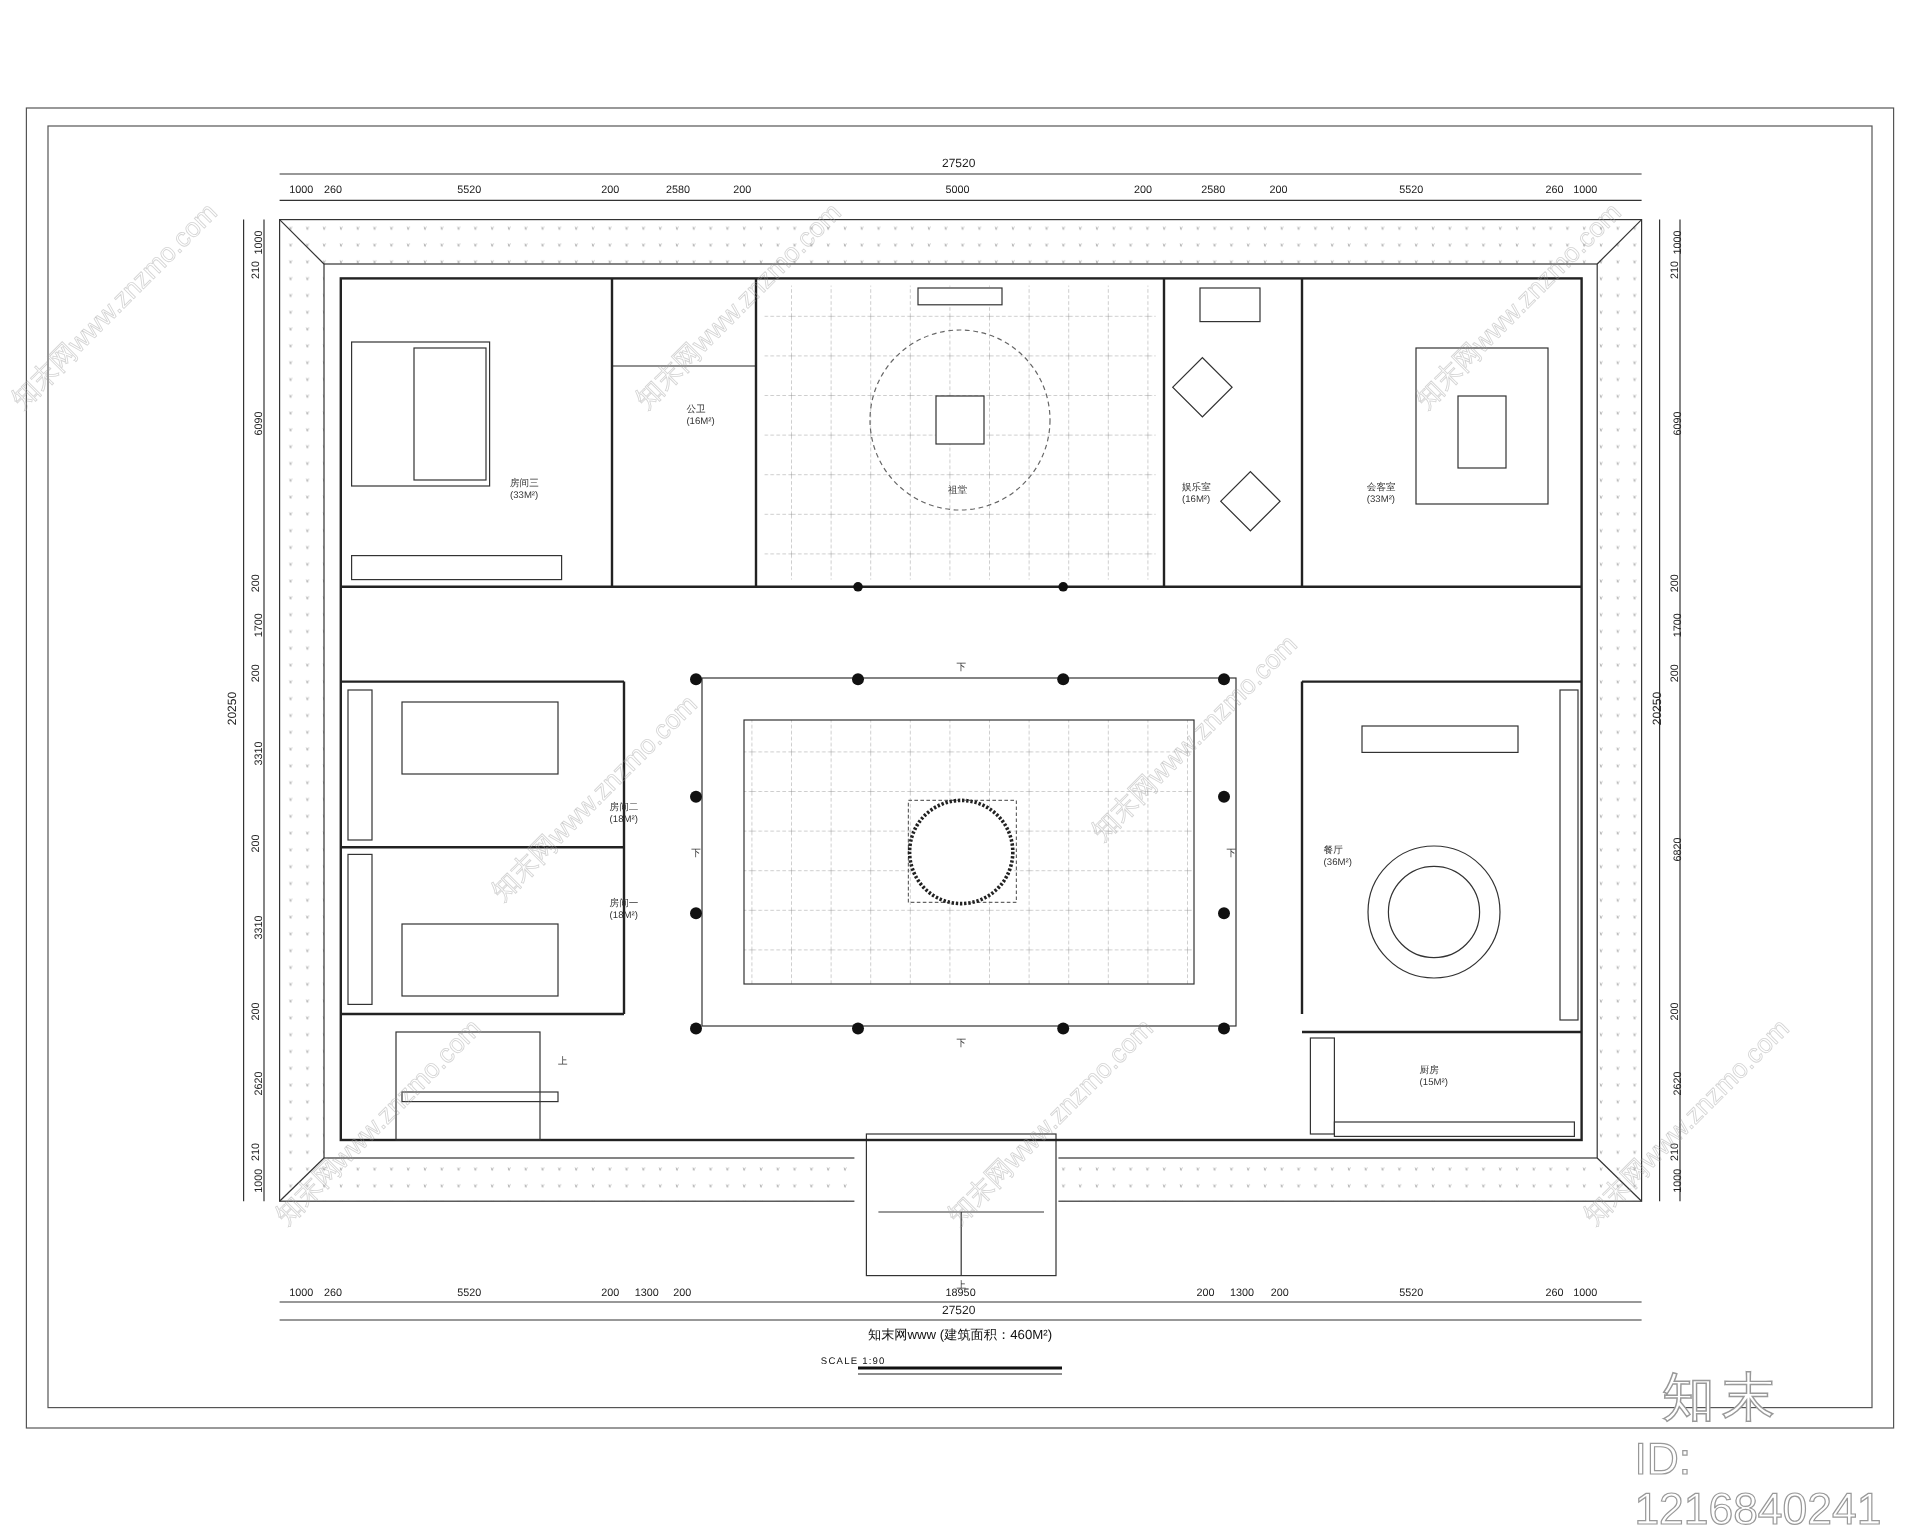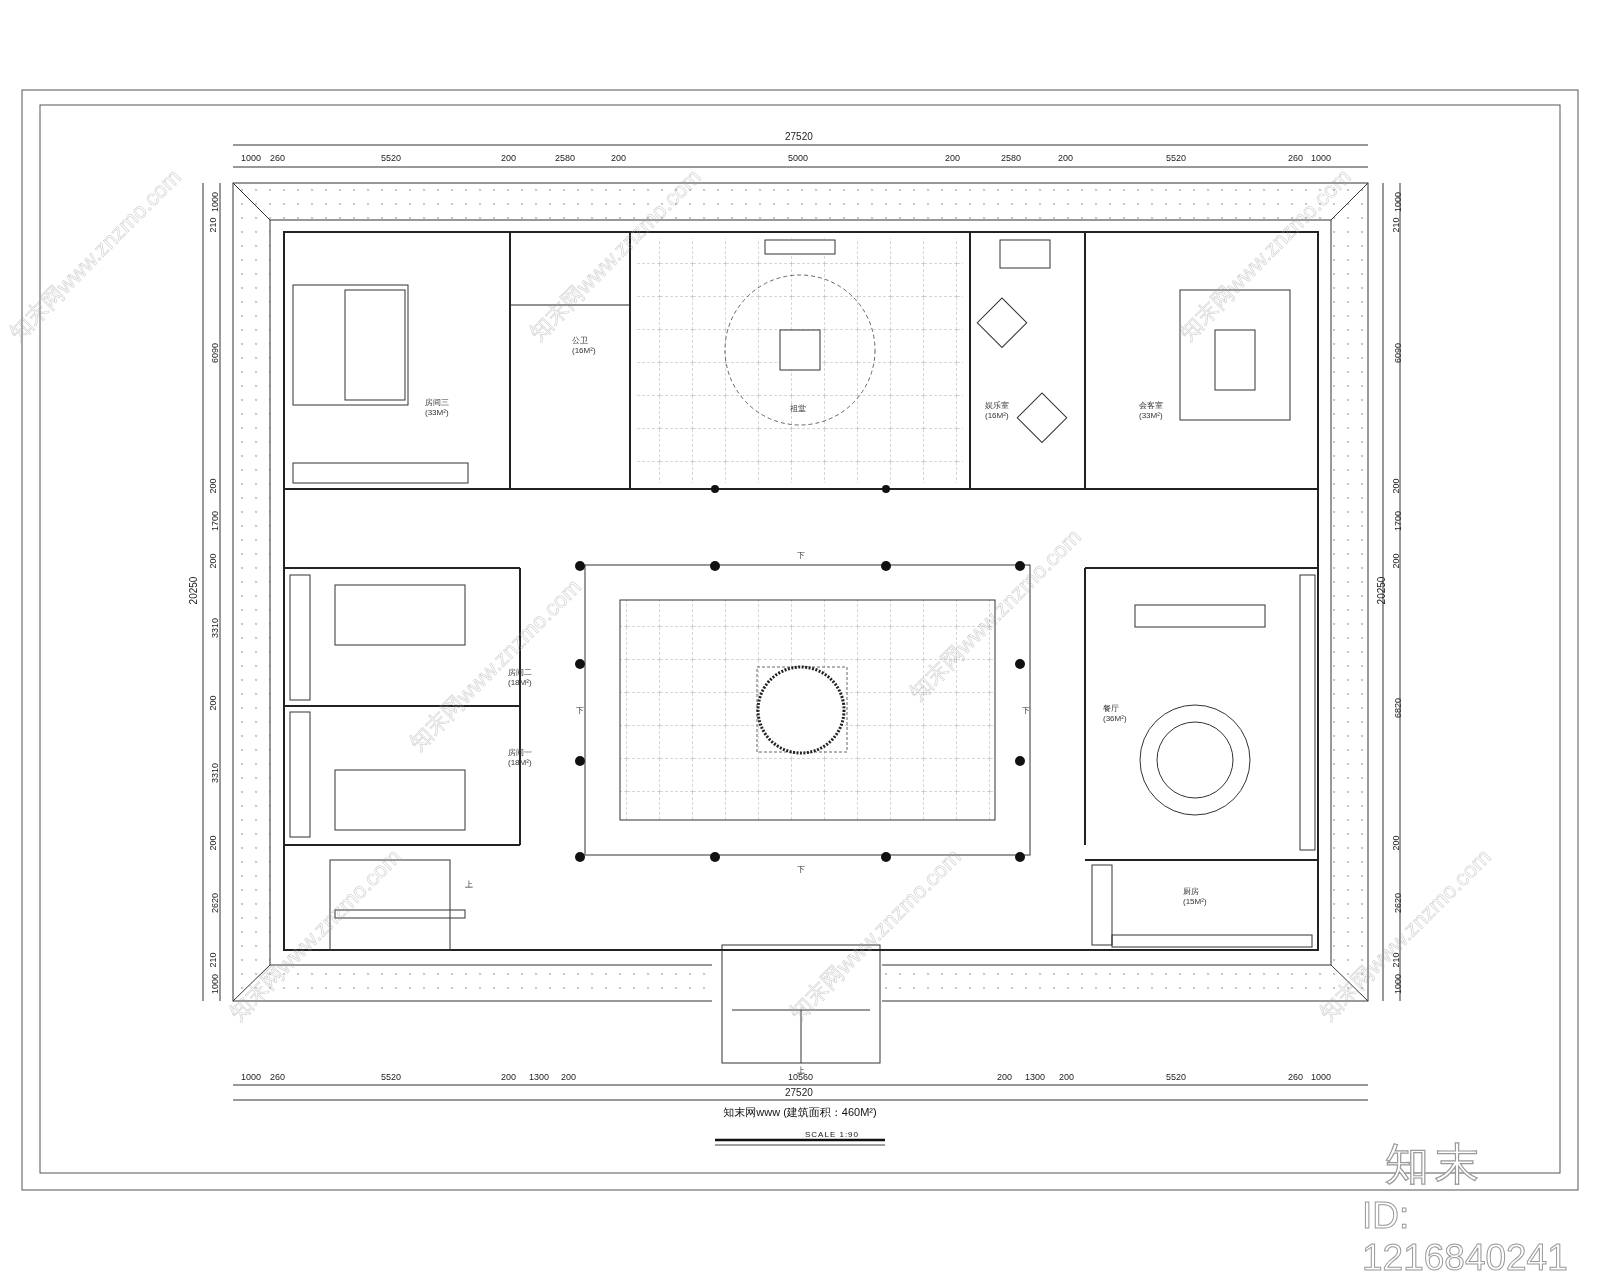--- a/index.html
+++ b/index.html
@@ -1,21 +1,21 @@
 <!DOCTYPE html>
 <html><head>
 <meta charset="utf-8">
 <style>
   html,body{margin:0;padding:0;background:#ffffff;}
   body{width:1600px;height:1280px;position:relative;overflow:hidden;font-family:"Liberation Sans",sans-serif;color:#222;}
   .abs{position:absolute;}
   svg{position:absolute;left:0;top:0;}
   .lbl{position:absolute;font-size:8px;line-height:10px;text-align:left;color:#333;white-space:nowrap;}
   .title{position:absolute;left:700px;top:1105px;width:200px;text-align:center;font-size:11px;color:#111;}
-  .scale{position:absolute;left:732px;top:1130px;width:200px;text-align:center;font-size:8px;letter-spacing:1px;color:#111;}
+  .scale{position:absolute;left:684px;top:1130px;width:200px;font-size:8px;letter-spacing:1px;color:#111;}
   .wm-big{position:absolute;left:1385px;top:1135px;font-size:44px;color:#fff;-webkit-text-stroke:1.2px #999;letter-spacing:6px;}
   .wm-id{position:absolute;left:1362px;top:1195px;font-size:37px;color:#fff;-webkit-text-stroke:1px #999;}
   .wm-diag{position:absolute;font-size:22px;color:rgba(0,0,0,0);-webkit-text-stroke:0.7px rgba(160,160,160,0.45);transform:rotate(-45deg);white-space:nowrap;pointer-events:none;}
 </style>
 </head>
 <body>
 
 <svg width="1600" height="1280">
   <defs>
     <pattern id="dots" width="14" height="14" patternUnits="userSpaceOnUse">
@@ -140,21 +140,21 @@
   <span class="abs" style="left:1078px">1000</span>
 </div>
 
 <div class="abs" style="left:233px;top:1072px;width:1135px;height:12px;font-size:9px;">
   <span class="abs" style="left:8px">1000</span>
   <span class="abs" style="left:37px">260</span>
   <span class="abs" style="left:148px">5520</span>
   <span class="abs" style="left:268px">200</span>
   <span class="abs" style="left:296px">1300</span>
   <span class="abs" style="left:328px">200</span>
-  <span class="abs" style="left:555px">10560</span>
+  <span class="abs" style="left:555px">18950</span>
   <span class="abs" style="left:764px">200</span>
   <span class="abs" style="left:792px">1300</span>
   <span class="abs" style="left:826px">200</span>
   <span class="abs" style="left:933px">5520</span>
   <span class="abs" style="left:1055px">260</span>
   <span class="abs" style="left:1078px">1000</span>
 </div>
 <div class="abs" style="left:785px;top:1087px;font-size:10px;">27520</div>
 
 <div class="abs" style="left:180px;top:585px;font-size:10px;transform:rotate(-90deg);">20250</div>

